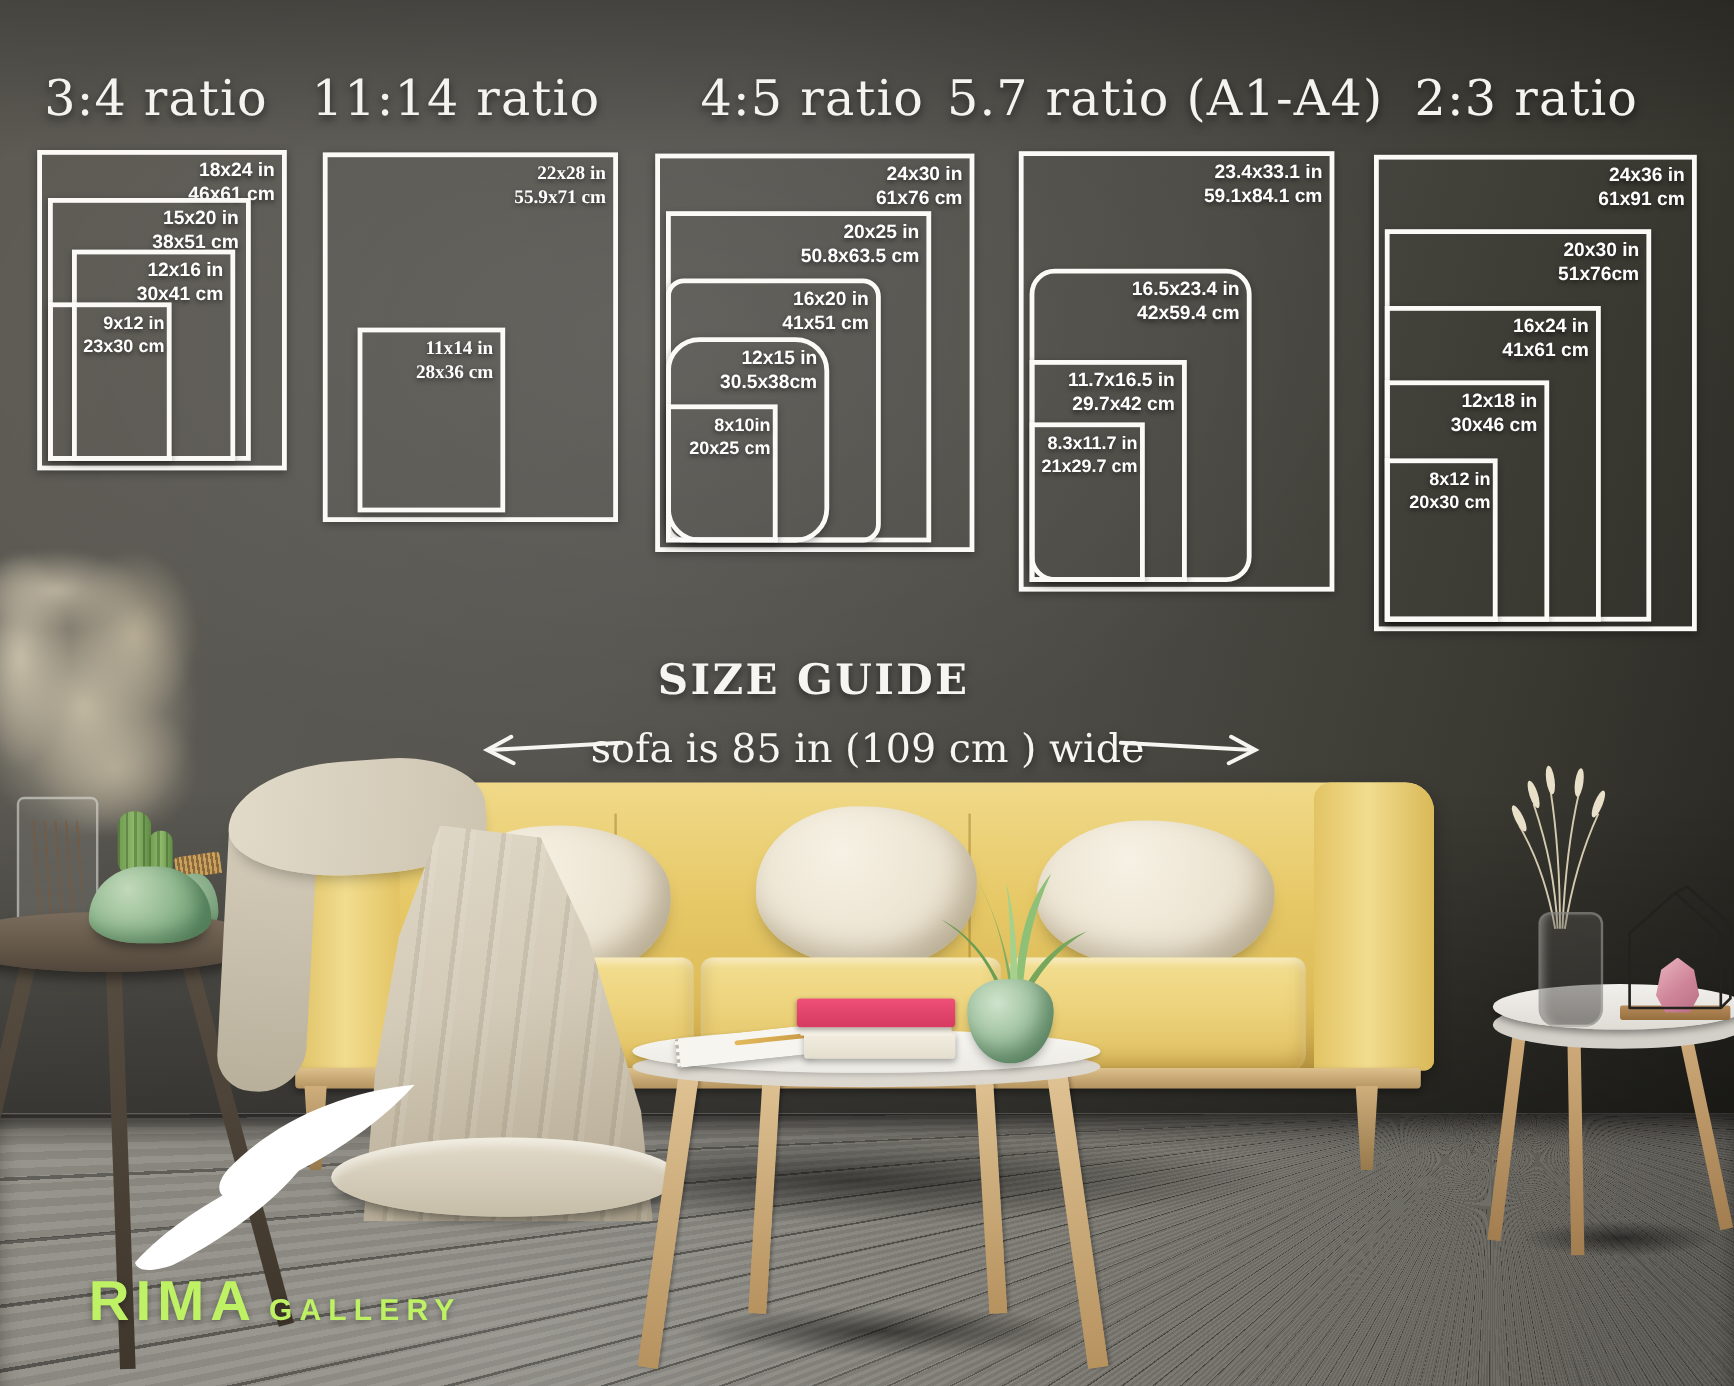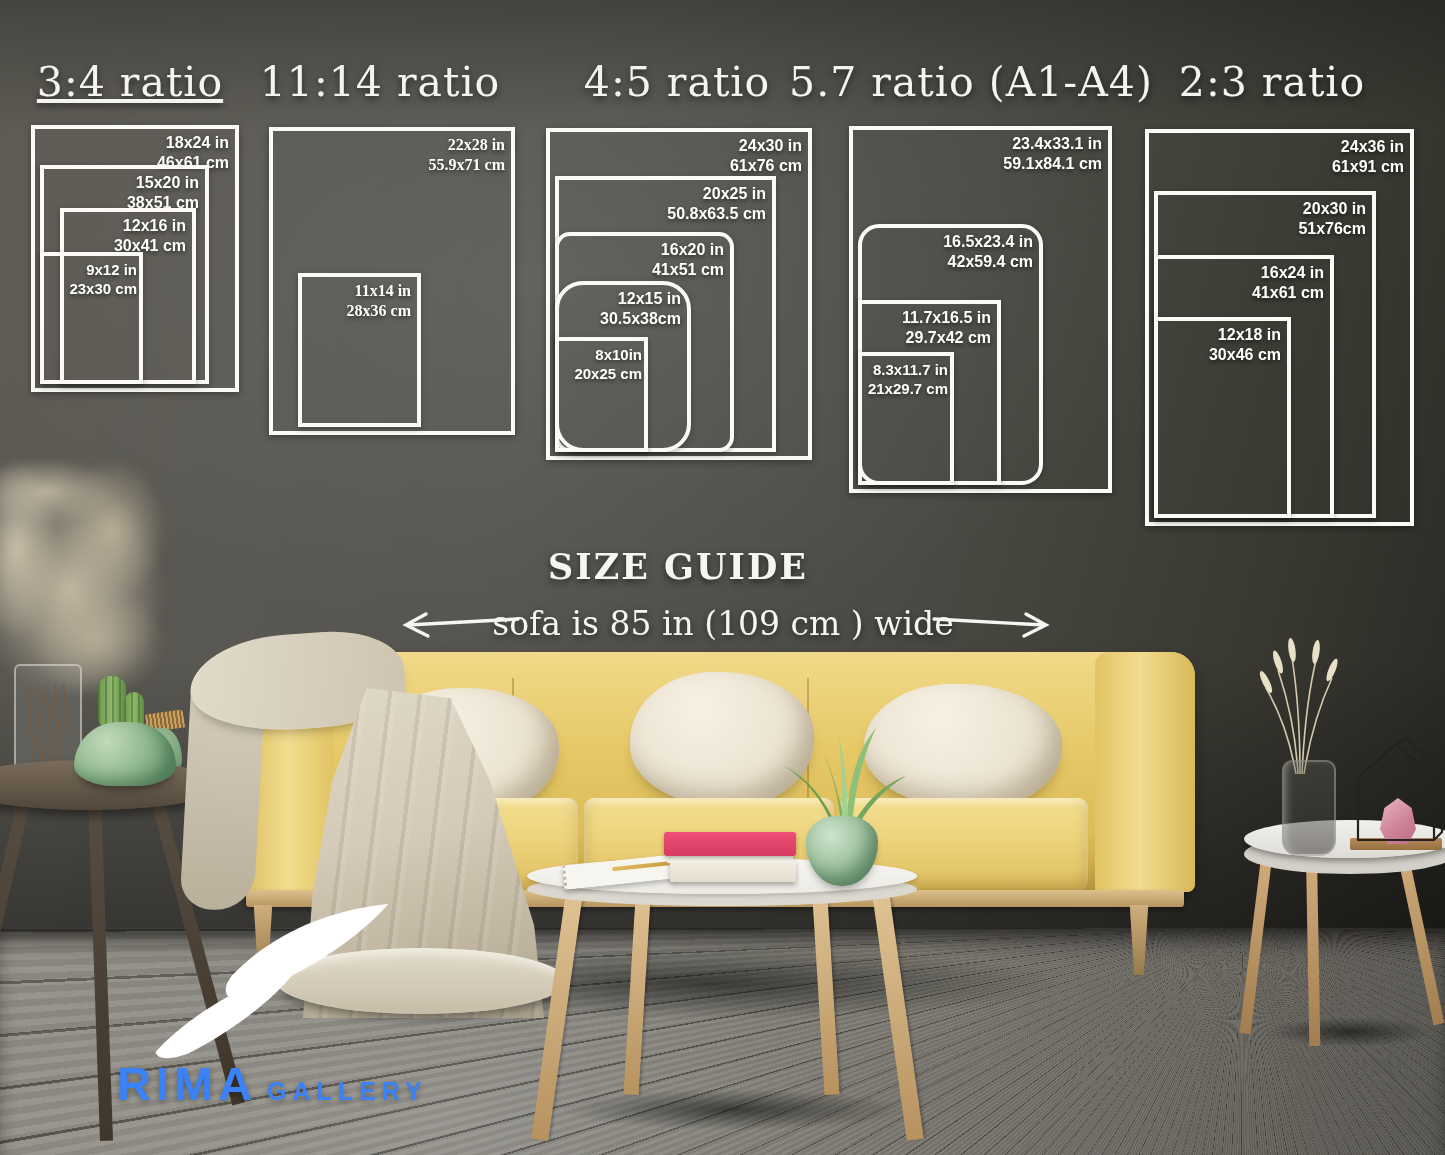--- a/index.html
+++ b/index.html
@@ -140,21 +140,21 @@
     background:linear-gradient(180deg, rgba(95,93,88,.35), rgba(60,58,55,.55));
     border:2px solid rgba(200,200,192,.4);
     box-shadow:inset 6px 0 8px -4px rgba(255,255,255,.35);}
   .pink-vase{left:1380px;top:798px;width:36px;height:46px;
     clip-path:polygon(50% 0%,88% 22%,100% 68%,78% 100%,22% 100%,0% 68%,12% 22%);
     background:linear-gradient(140deg,#eab6c1,#cf8599 55%,#b96d85);}
   .house-base{left:1350px;top:838px;width:92px;height:12px;border-radius:2px;
     background:linear-gradient(180deg,#b68a5c,#97703f);}
 
   
-  .logo{left:68px;top:898px;width:470px;height:210px;color:#3b82f6;margin-left:43px;}
+  .logo{left:68px;top:898px;width:470px;height:210px;color:#bef264;}
   .logo-row{position:absolute;left:6px;top:158px;display:flex;align-items:baseline;
     text-shadow:0 2px 6px rgba(0,0,0,.35);}
   .logo-brand{font-size:47px;font-weight:800;letter-spacing:5px;}
   .logo-suffix{font-size:25px;font-weight:700;letter-spacing:6px;margin-left:10px;}
 </style>
 </head>
 <body>
 
 <div class="stage">
 
@@ -243,21 +243,21 @@
   <div class="abs book-pink"></div>
   <svg class="abs" style="left:772px;top:722px;" width="140" height="110" viewBox="0 0 140 110">
     <path d="M70 108 C66 70 58 38 40 8 C56 34 66 66 74 108 Z" fill="#7fae63"></path>
     <path d="M74 108 C76 62 84 30 104 6 C90 36 82 70 80 108 Z" fill="#8fc077"></path>
     <path d="M66 108 C54 78 36 56 12 44 C38 60 54 84 62 108 Z" fill="#6b9d52"></path>
     <path d="M78 108 C92 80 112 62 134 54 C110 68 94 88 84 108 Z" fill="#76a75c"></path>
     <path d="M70 108 C70 64 70 34 66 12 C74 40 76 74 76 108 Z" fill="#a5d18d"></path>
   </svg>
   <div class="abs ct-vase"></div>
 
-  <div class="abs ratio-heading" style="left:130px;text-decoration:underline;">3:4 ratio</div>
+  <div class="abs ratio-heading" style="left:130px;">3:4 ratio</div>
   <div class="abs ratio-heading" style="left:380px;">11:14 ratio</div>
   <div class="abs ratio-heading" style="left:677px;">4:5 ratio</div>
   <div class="abs ratio-heading" style="left:971px;">5.7 ratio (A1-A4)</div>
   <div class="abs ratio-heading" style="left:1272px;">2:3 ratio</div>
 
   <div class="abs group" style="left:31px;top:125px;width:200px;height:259px;">
     <div class="lbl">
       <div>18x24 in</div>
       <div>46x61 cm</div>
     </div>
@@ -329,21 +329,21 @@
     <div class="lbl">
       <div>23.4x33.1 in</div>
       <div>59.1x84.1 cm</div>
     </div>
     <div class="frame" style="width:177px;height:253px;border-radius:21px;">
       <div class="lbl">
         <div>16.5x23.4 in</div>
         <div>42x59.4 cm</div>
       </div>
     </div>
-    <div class="frame" style="width:123px;height:177px;padding-left:12px;">
+    <div class="frame" style="width:123px;height:177px;">
       <div class="lbl">
         <div>11.7x16.5 in</div>
         <div>29.7x42 cm</div>
       </div>
     </div>
     <div class="frame tight" style="width:88px;height:125px;">
       <div class="lbl">
         <div>8.3x11.7 in</div>
         <div>21x29.7 cm</div>
       </div>
@@ -364,20 +364,26 @@
     <div class="frame" style="width:172px;height:255px;">
       <div class="lbl">
         <div>16x24 in</div>
         <div>41x61 cm</div>
       </div>
     </div>
     <div class="frame" style="width:129px;height:193px;">
       <div class="lbl">
         <div>12x18 in</div>
         <div>30x46 cm</div>
+      </div>
+    </div>
+    <div class="frame tight" style="width:86px;height:128px;">
+      <div class="lbl">
+        <div>8x12 in</div>
+        <div>20x30 cm</div>
       </div>
     </div>
   </div>
 
   <div class="abs sg-title" style="left:678px;">SIZE GUIDE</div>
   <div class="abs sg-note" style="left:723px;">sofa is 85 in (109 cm ) wide</div>
   <svg class="abs" style="left:398px;top:606px;" width="656" height="40" viewBox="0 0 656 40">
     <g stroke="#f6f5f1" stroke-width="3.4" fill="none" stroke-linecap="round">
       <g>
           <path d="M120 13 L10 19"></path>

